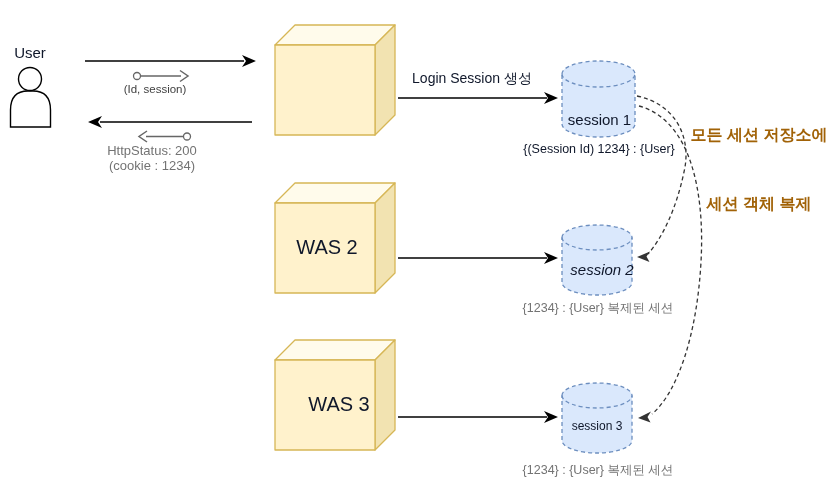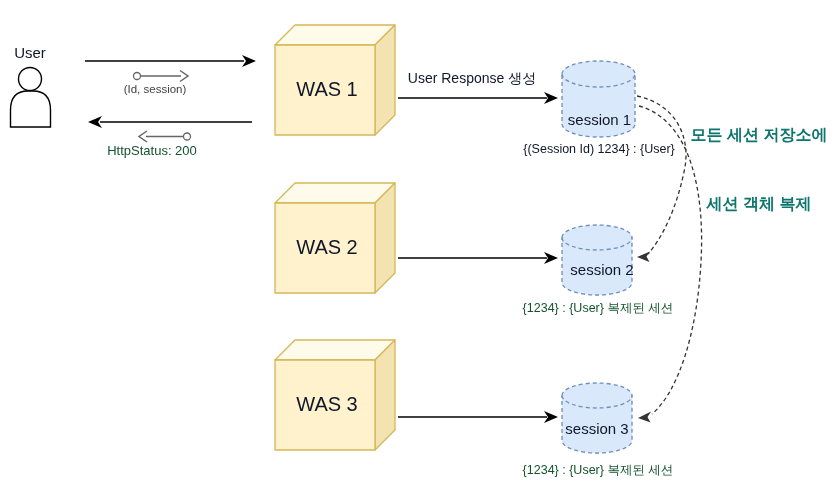--- a/index.html
+++ b/index.html
@@ -2,22 +2,22 @@
 <html><head>
 <meta charset="utf-8">
 <style>
   html,body{margin:0;padding:0;background:#fff;}
   .canvas{
     position:relative;width:834px;height:501px;background:#ffffff;
     font-family:"Liberation Sans","DejaVu Sans",sans-serif;overflow:hidden;
   }
   .canvas svg{position:absolute;left:0;top:0;}
   .lbl{position:absolute;text-align:center;color:#0f172a;line-height:1.15;white-space:nowrap;}
-  .blue{color:#14532d;}
-  .note{color:#0f766e;font-weight:bold;}
+  .blue{color:#737373;}
+  .note{color:#a16207;font-weight:bold;}
 </style>
 </head>
 <body>
 
 <div class="canvas">
 
   <svg width="834" height="501" viewBox="0 0 834 501">
 
     <g fill="#ffffff" stroke="#000000" stroke-width="1.4">
       <path d="M10.5,127 L10.5,110 Q10.5,91 28,91 L33,91 Q50.5,91 50.5,110 L50.5,127 Z"></path>
@@ -99,30 +99,30 @@
       <path d="M639,106 C690,120 705,190 701,262 C697,334 678,392 652,414" fill="none" stroke="#333" stroke-width="1.3" stroke-dasharray="4 3"></path>
       <path d="M638,418 l13,-6.5 l-3.5,5.5 l3,5.5 z" fill="#333"></path>
     </g>
   </svg>
 
   <div class="lbl" style="left:6px;top:44px;width:48px;font-size:15px;">User</div>
 
   <div class="lbl" style="left:105px;top:83px;width:100px;font-size:11.5px;color:#424242;">(Id, session)</div>
 
   <div class="lbl blue" style="left:92px;top:144px;width:120px;font-size:13px;">HttpStatus: 200</div>
+  <div class="lbl blue" style="left:92px;top:159px;width:120px;font-size:13px;">(cookie : 1234)</div>
 
-  <div class="lbl" style="left:277px;top:78px;width:100px;font-size:20px;">WAS 1</div>
   <div class="lbl" style="left:277px;top:236px;width:100px;font-size:20px;">WAS 2</div>
-  <div class="lbl" style="left:277px;top:393px;width:100px;font-size:20px;">WAS 3</div>
+  <div class="lbl" style="left:277px;top:393px;width:100px;font-size:20px;padding-left:12px;">WAS 3</div>
 
-  <div class="lbl" style="left:402px;top:70px;width:140px;font-size:14px;">User Response 생성</div>
+  <div class="lbl" style="left:402px;top:70px;width:140px;font-size:14px;">Login Session 생성</div>
 
   <div class="lbl" style="left:563px;top:111px;width:73px;font-size:15px;">session 1</div>
-  <div class="lbl" style="left:562px;top:261px;width:80px;font-size:15px;">session 2</div>
-  <div class="lbl" style="left:562px;top:420px;width:70px;font-size:15px;">session 3</div>
+  <div class="lbl" style="left:562px;top:261px;width:80px;font-size:15px;font-style:italic;">session 2</div>
+  <div class="lbl" style="left:562px;top:420px;width:70px;font-size:12px;">session 3</div>
 
   <div class="lbl" style="left:508px;top:142px;width:182px;font-size:12.5px;">{(Session Id) 1234} : {User}</div>
   <div class="lbl blue" style="left:498px;top:301px;width:200px;font-size:12.5px;">{1234} : {User}  복제된 세션</div>
   <div class="lbl blue" style="left:498px;top:463px;width:200px;font-size:12.5px;">{1234} : {User}  복제된 세션</div>
 
   <div class="lbl note" style="left:684px;top:126px;width:150px;font-size:16px;">모든 세션 저장소에</div>
   <div class="lbl note" style="left:684px;top:147px;width:150px;font-size:16px;margin-top:48px;">세션 객체 복제</div>
 
 </div>
 

